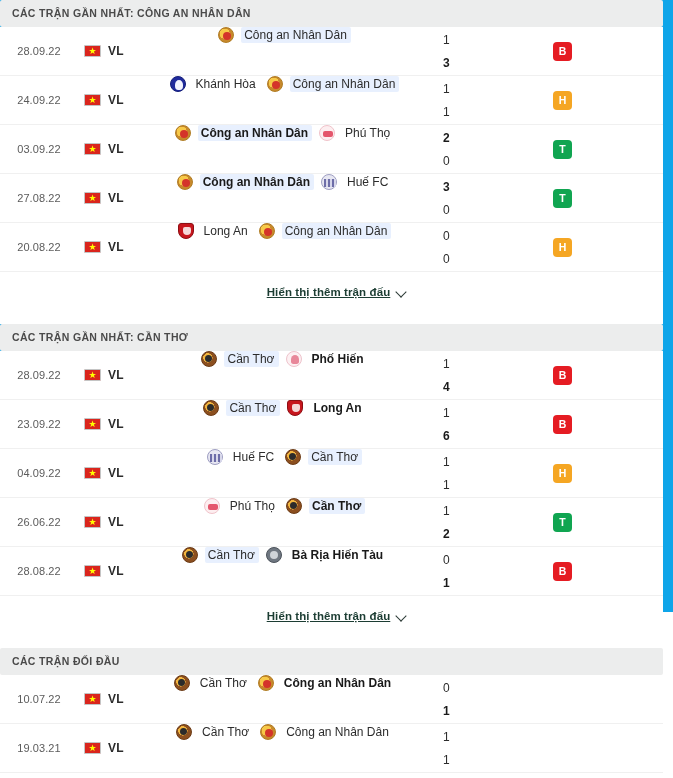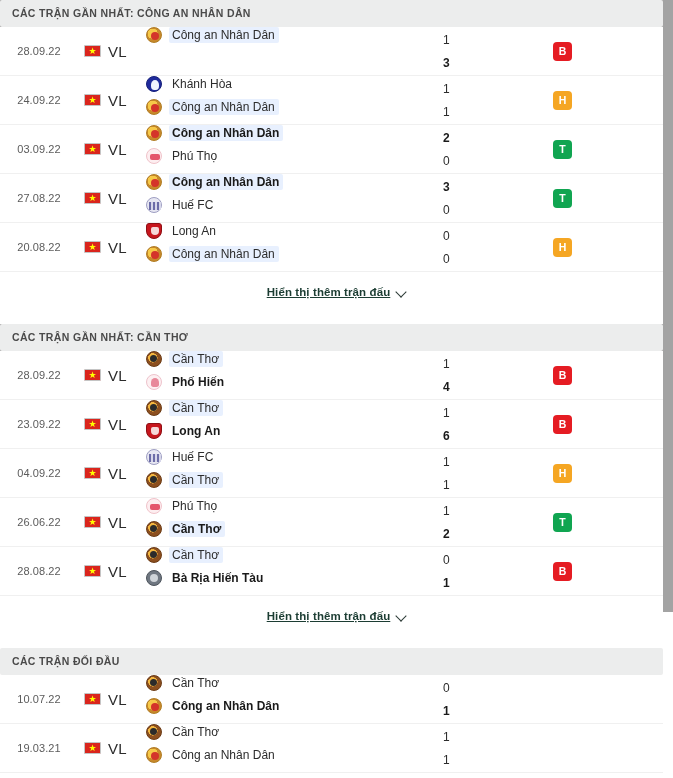--- a/index.html
+++ b/index.html
@@ -12,21 +12,21 @@
     width: 673px;
     height: 778px;
     font-family: "Liberation Sans", "DejaVu Sans", sans-serif;
     color: #1c1c1c;
     overflow: hidden;
   }
   .page {
     width: 673px;
     height: 612px;
     position: relative;
-    background: #a3a3a3;
+    background: #0ea5e9;
   }
 
   
   .section { width: 663px; margin: 0; }
   .section-header {
     background: #eceded;
     height: 27px;
     display: flex;
     align-items: center;
     padding: 0 0 0 12px;
@@ -85,31 +85,31 @@
   .flag .star {
     position: absolute;
     left: 50%;
     top: 50%;
     transform: translate(-50%, -50%);
     color: #ffff00;
     font-size: 9px;
     line-height: 1;
   }
   .comp-label {
-    font-size: 15px;
-    font-weight: 400;
+    font-size: 12px;
+    font-weight: 700;
     color: #2b2b2b;
     letter-spacing: .2px;
   }
 
   .cell-teams {
     flex: 1 1 auto;
     display: flex;
-    flex-direction: column;
-    justify-content: flex-start;
+    flex-direction: row;
+    justify-content: center;
     gap: 7px;
     padding-left: 6px;
     min-width: 0;
   }
   .team-line {
     display: flex;
     align-items: center;
     gap: 7px;
     height: 16px;
   }

